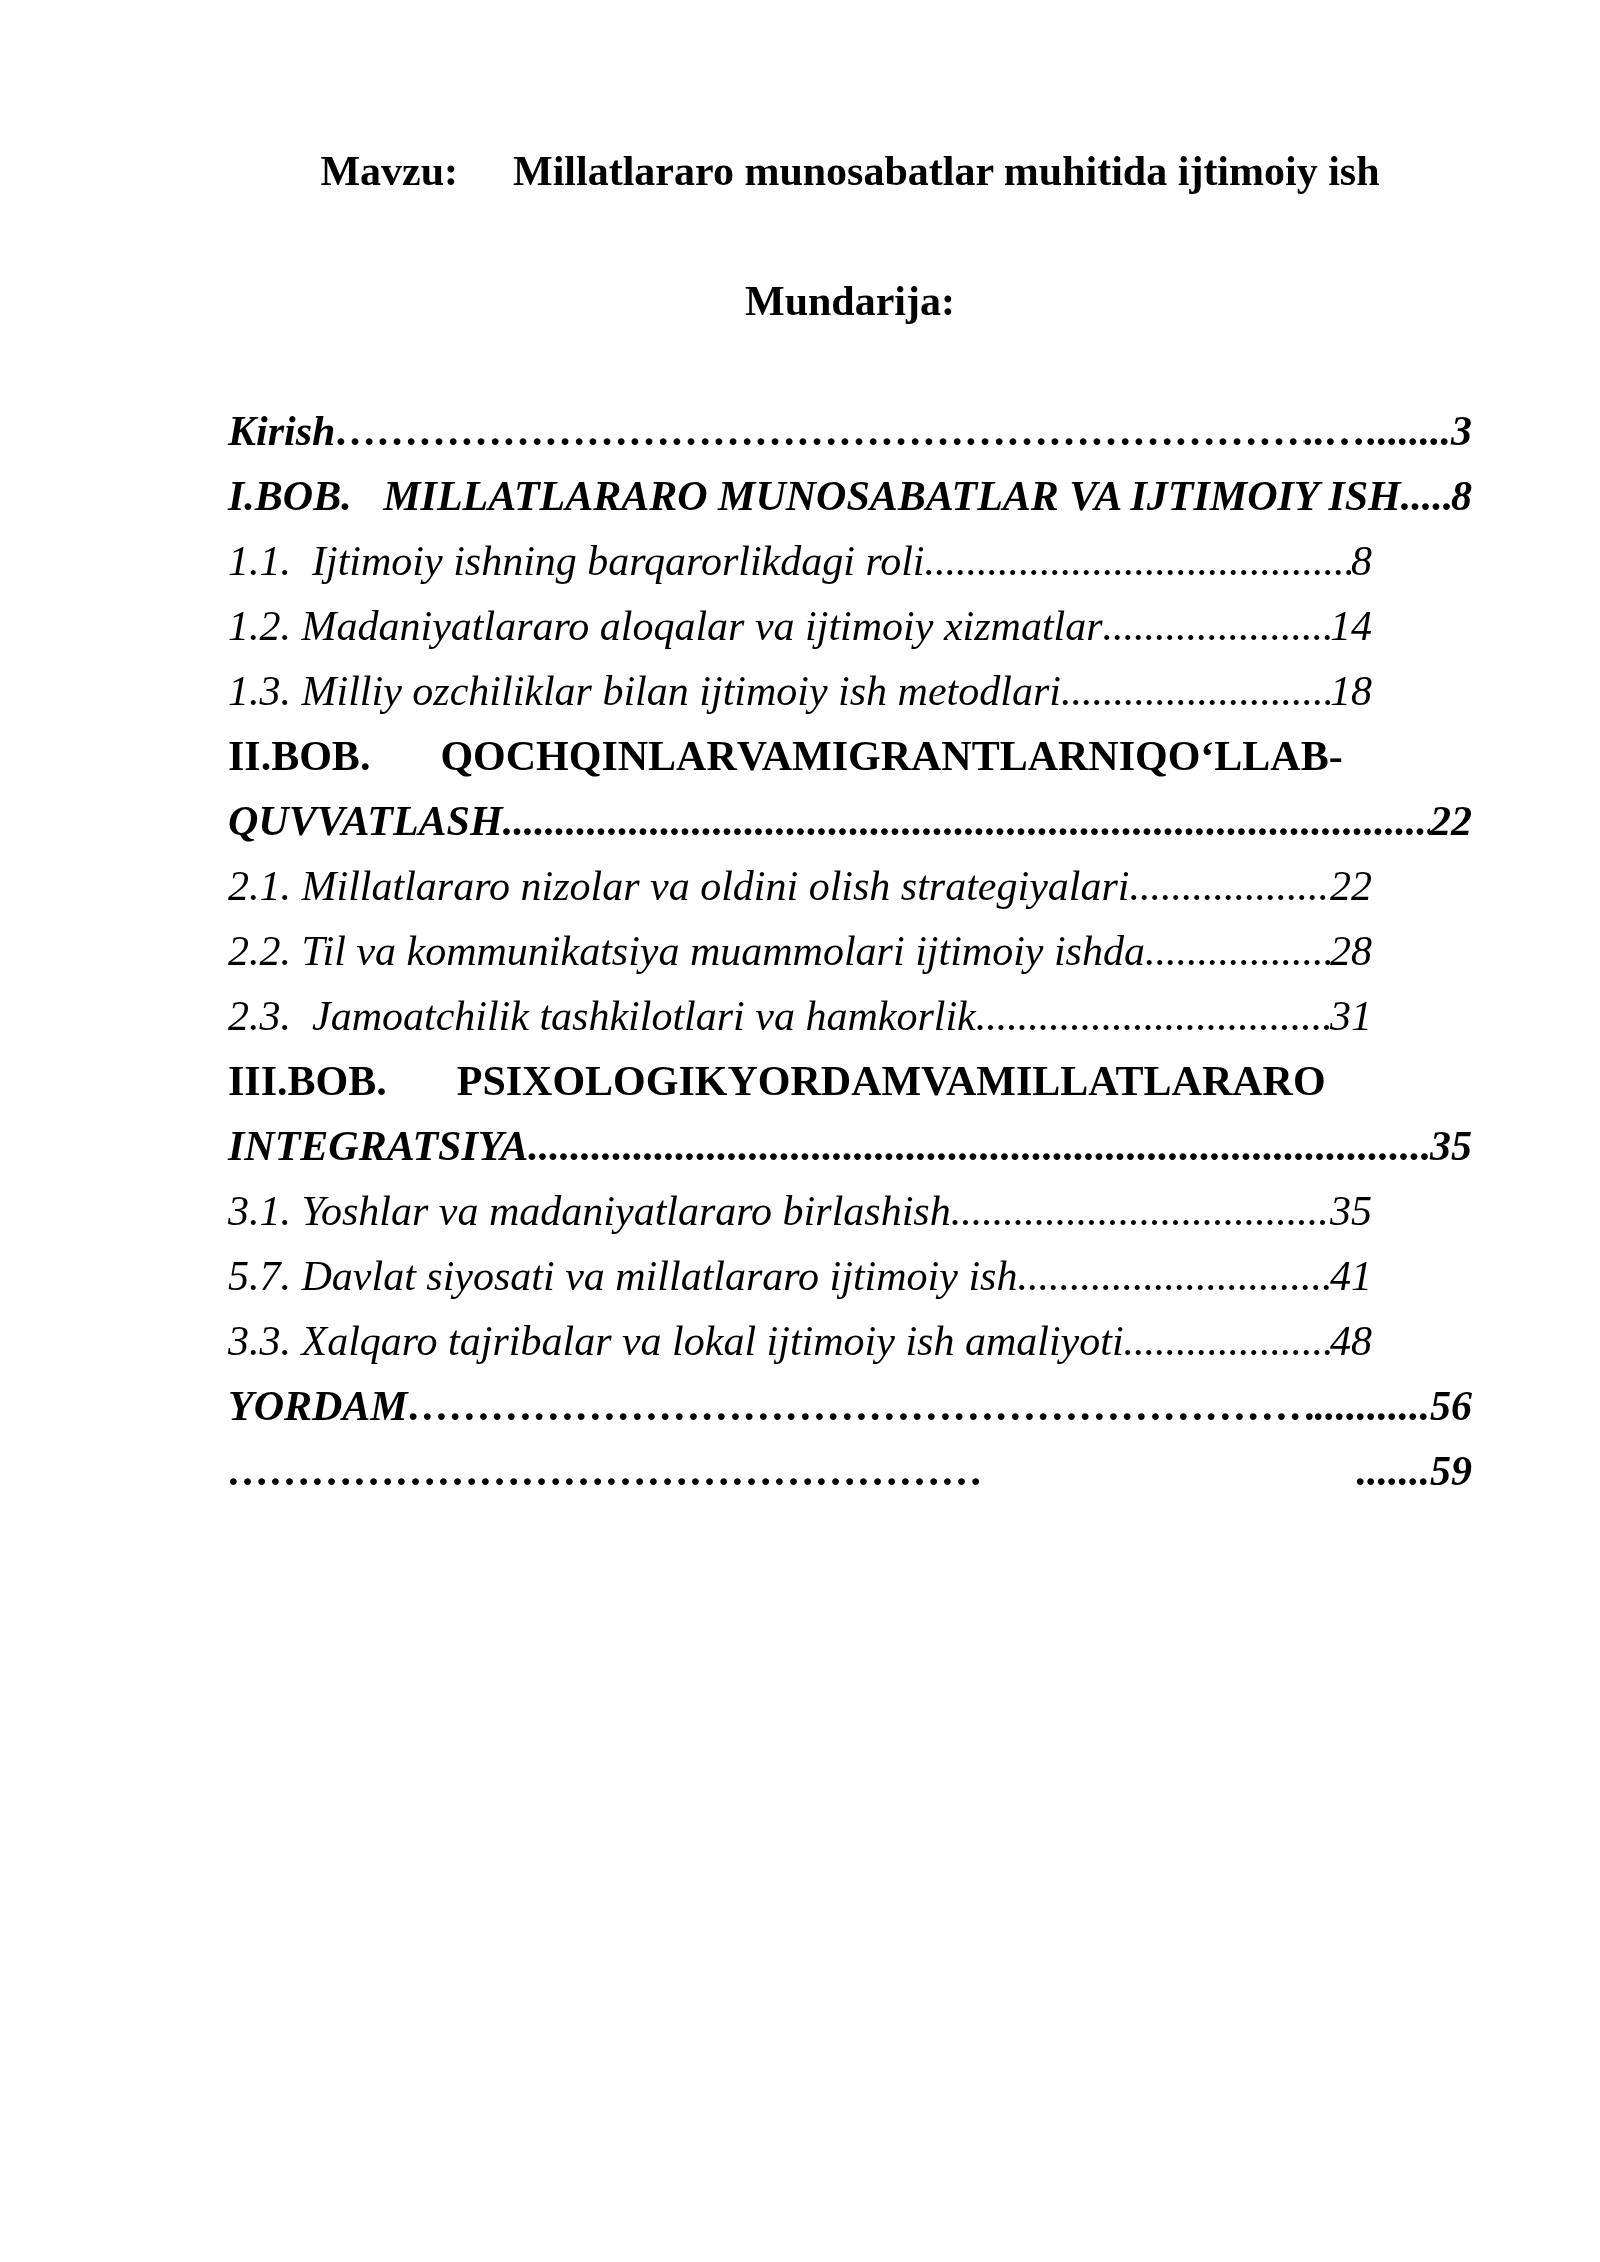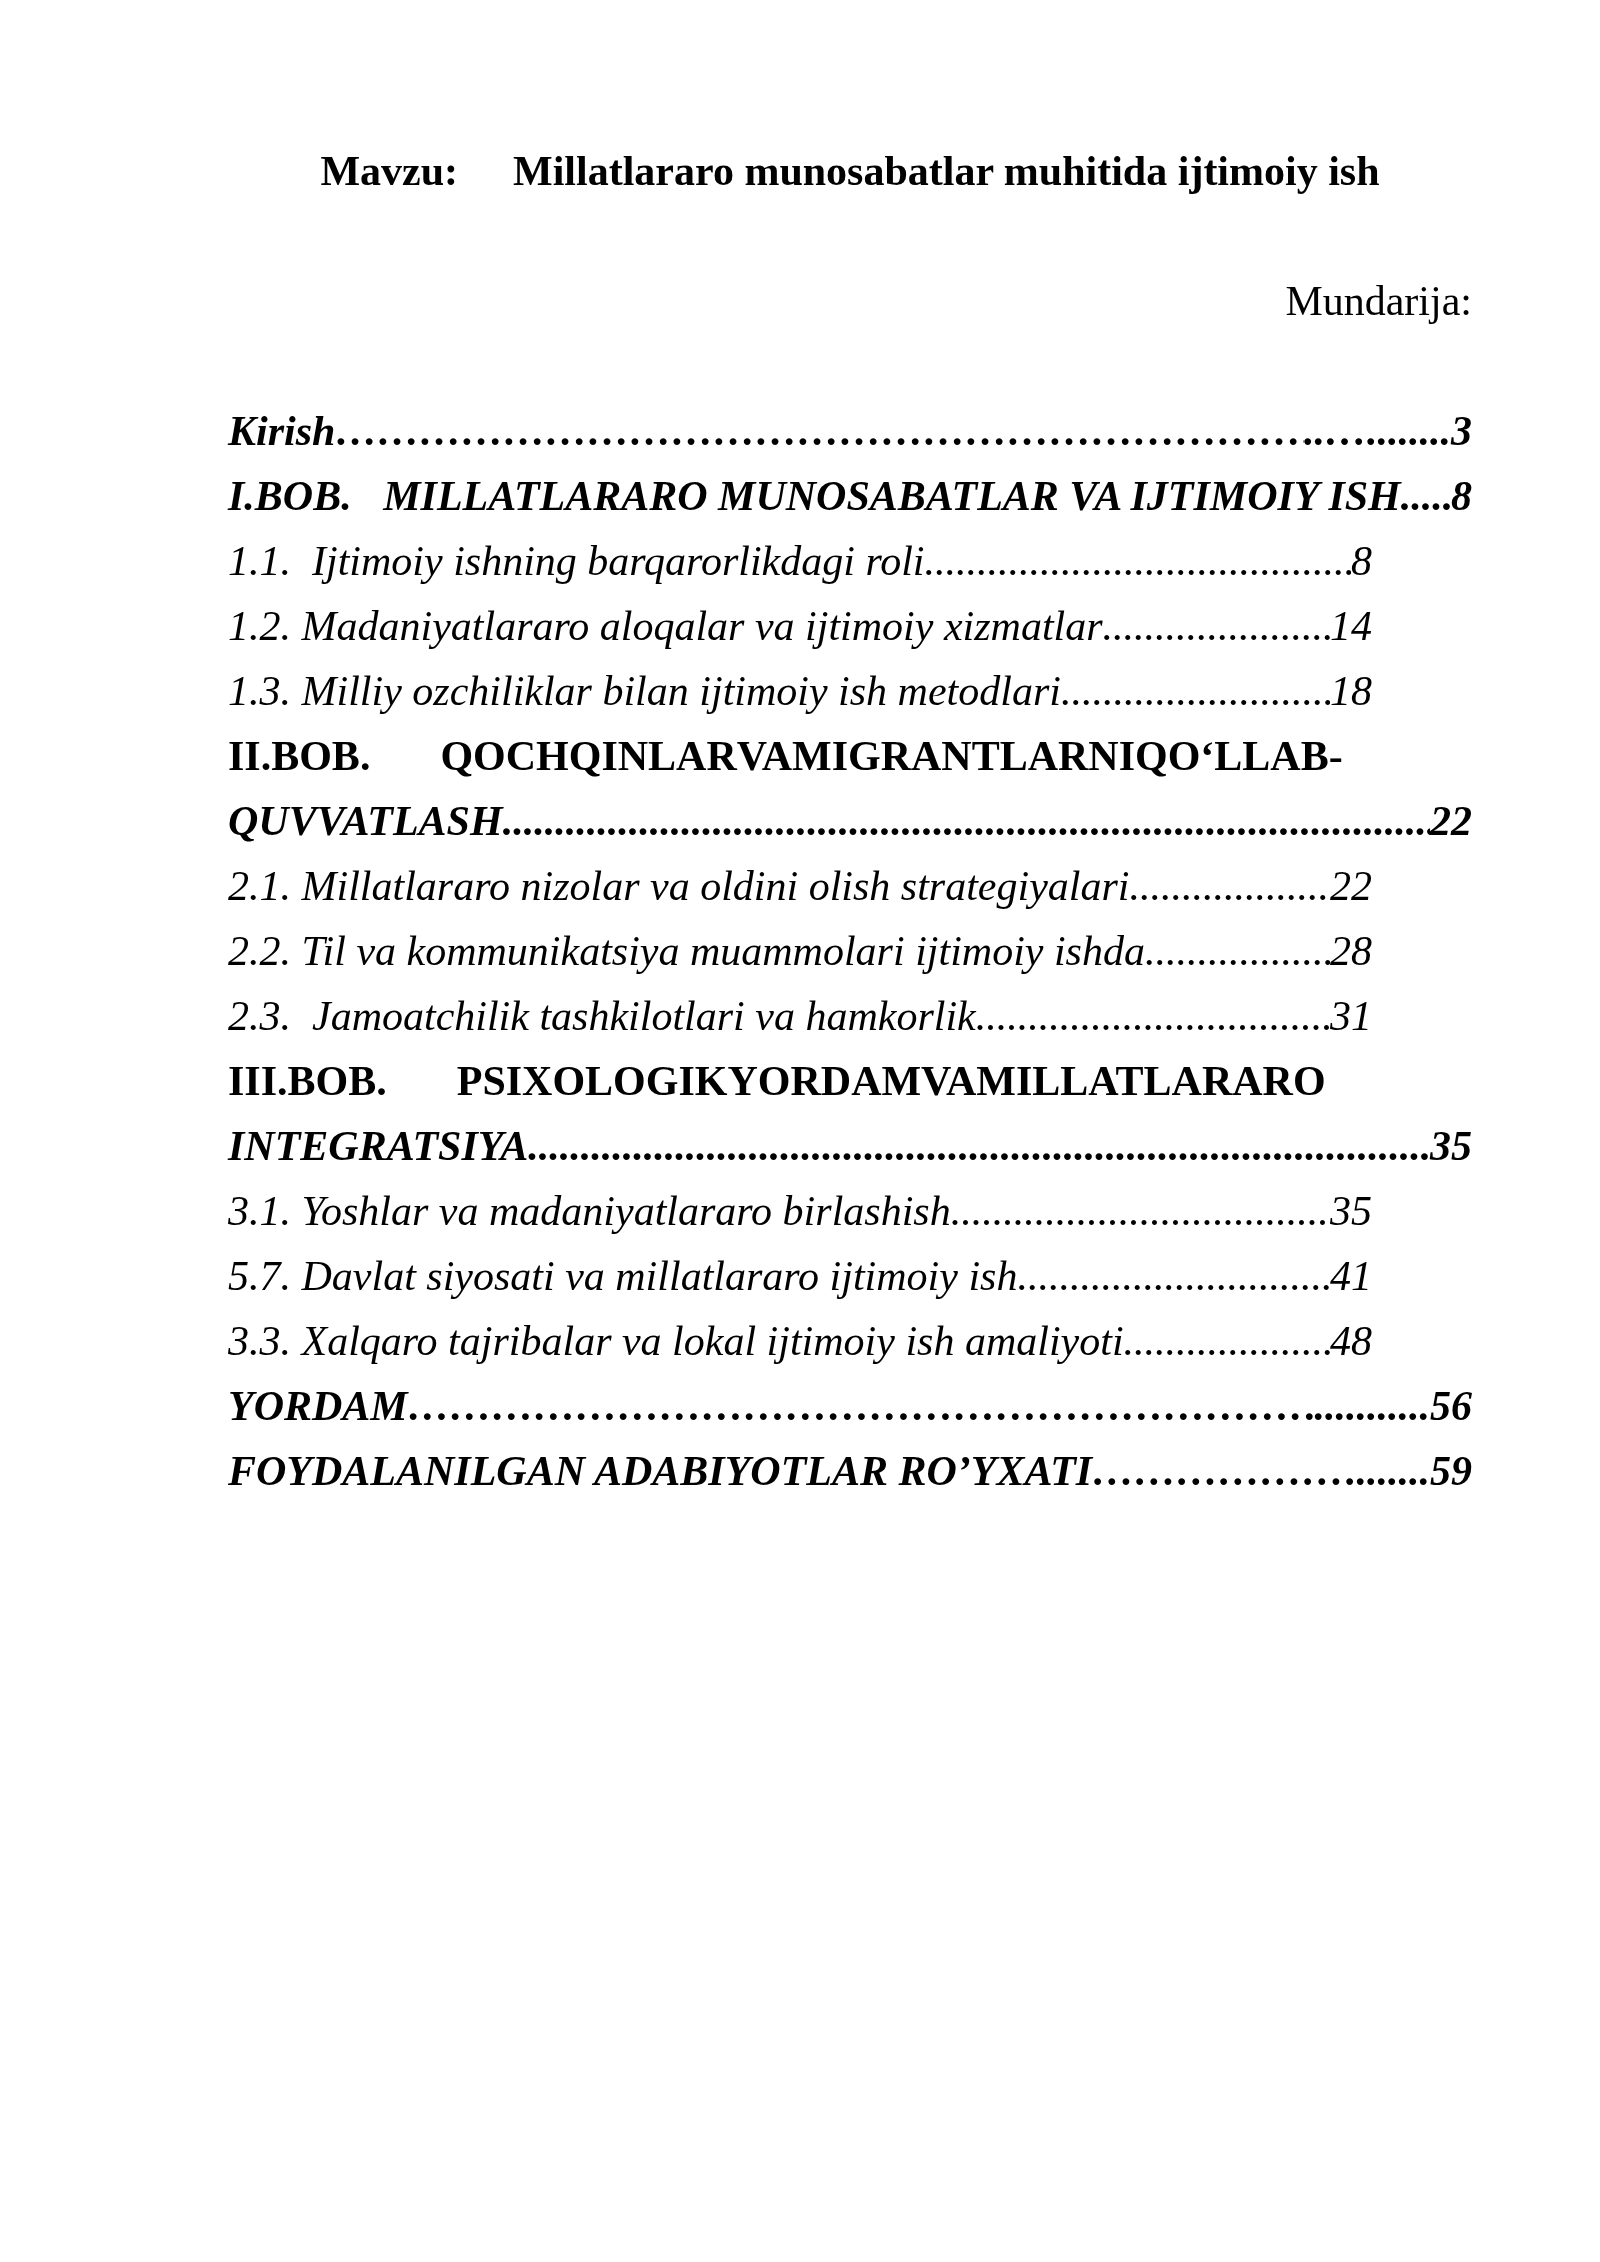--- a/index.html
+++ b/index.html
@@ -24,22 +24,22 @@
   
   .title-row {
     display: flex;
     justify-content: center;
     font-weight: 700;
     white-space: pre;
   }
   .title-prefix { margin-right: 55px; text-align: center; }
   .blank-row { height: 65px; }
   .contents-heading {
-    text-align: right;
-    font-weight: 400;
+    text-align: center;
+    font-weight: 700;
   }
   
   .toc-row {
     display: flex;
     white-space: pre;
     font-style: italic;
   }
   .toc-row .label { flex: 0 0 auto; }
   .toc-row .leader {
     flex: 1 1 0;
@@ -88,16 +88,16 @@
       <div class="toc-row chapter"><span class="label">QUVVATLASH</span><span class="leader">........................................................................................................................</span><span class="page">22</span></div>
       <div class="toc-row section"><span class="label">2.1. Millatlararo nizolar va oldini olish strategiyalari</span><span class="leader">........................................................................................................................</span><span class="page">22</span></div>
       <div class="toc-row section"><span class="label">2.2. Til va kommunikatsiya muammolari ijtimoiy ishda</span><span class="leader">........................................................................................................................</span><span class="page">28</span></div>
       <div class="toc-row section"><span class="label">2.3.  Jamoatchilik tashkilotlari va hamkorlik</span><span class="leader">........................................................................................................................</span><span class="page">31</span></div>
       <div class="just-row"><span class="jfirst">III.BOB.</span><span class="jrest"><span>PSIXOLOGIK</span><span>YORDAM</span><span>VA</span><span>MILLATLARARO</span></span></div>
       <div class="toc-row chapter"><span class="label">INTEGRATSIYA</span><span class="leader">........................................................................................................................</span><span class="page">35</span></div>
       <div class="toc-row section"><span class="label">3.1. Yoshlar va madaniyatlararo birlashish</span><span class="leader">........................................................................................................................</span><span class="page">35</span></div>
       <div class="toc-row section"><span class="label">5.7. Davlat siyosati va millatlararo ijtimoiy ish</span><span class="leader">........................................................................................................................</span><span class="page">41</span></div>
       <div class="toc-row section"><span class="label">3.3. Xalqaro tajribalar va lokal ijtimoiy ish amaliyoti</span><span class="leader">........................................................................................................................</span><span class="page">48</span></div>
       <div class="toc-row chapter"><span class="label">YORDAM</span><span class="leader">………………………………………………………………………………………</span><span class="tail">...........</span><span class="page">56</span></div>
-      <div class="toc-row chapter"><span class="label">FOYDALANILGAN ADABIYOTLAR RO’YXATI</span><span class="leader">………………………………………………</span><span class="tail">.......</span><span class="page">59</span></div>
+      <div class="toc-row chapter"><span class="leader">………………………………………………</span><span class="tail">.......</span><span class="page">59</span></div>
     </div>
 
 </div>
 
 </body></html>

